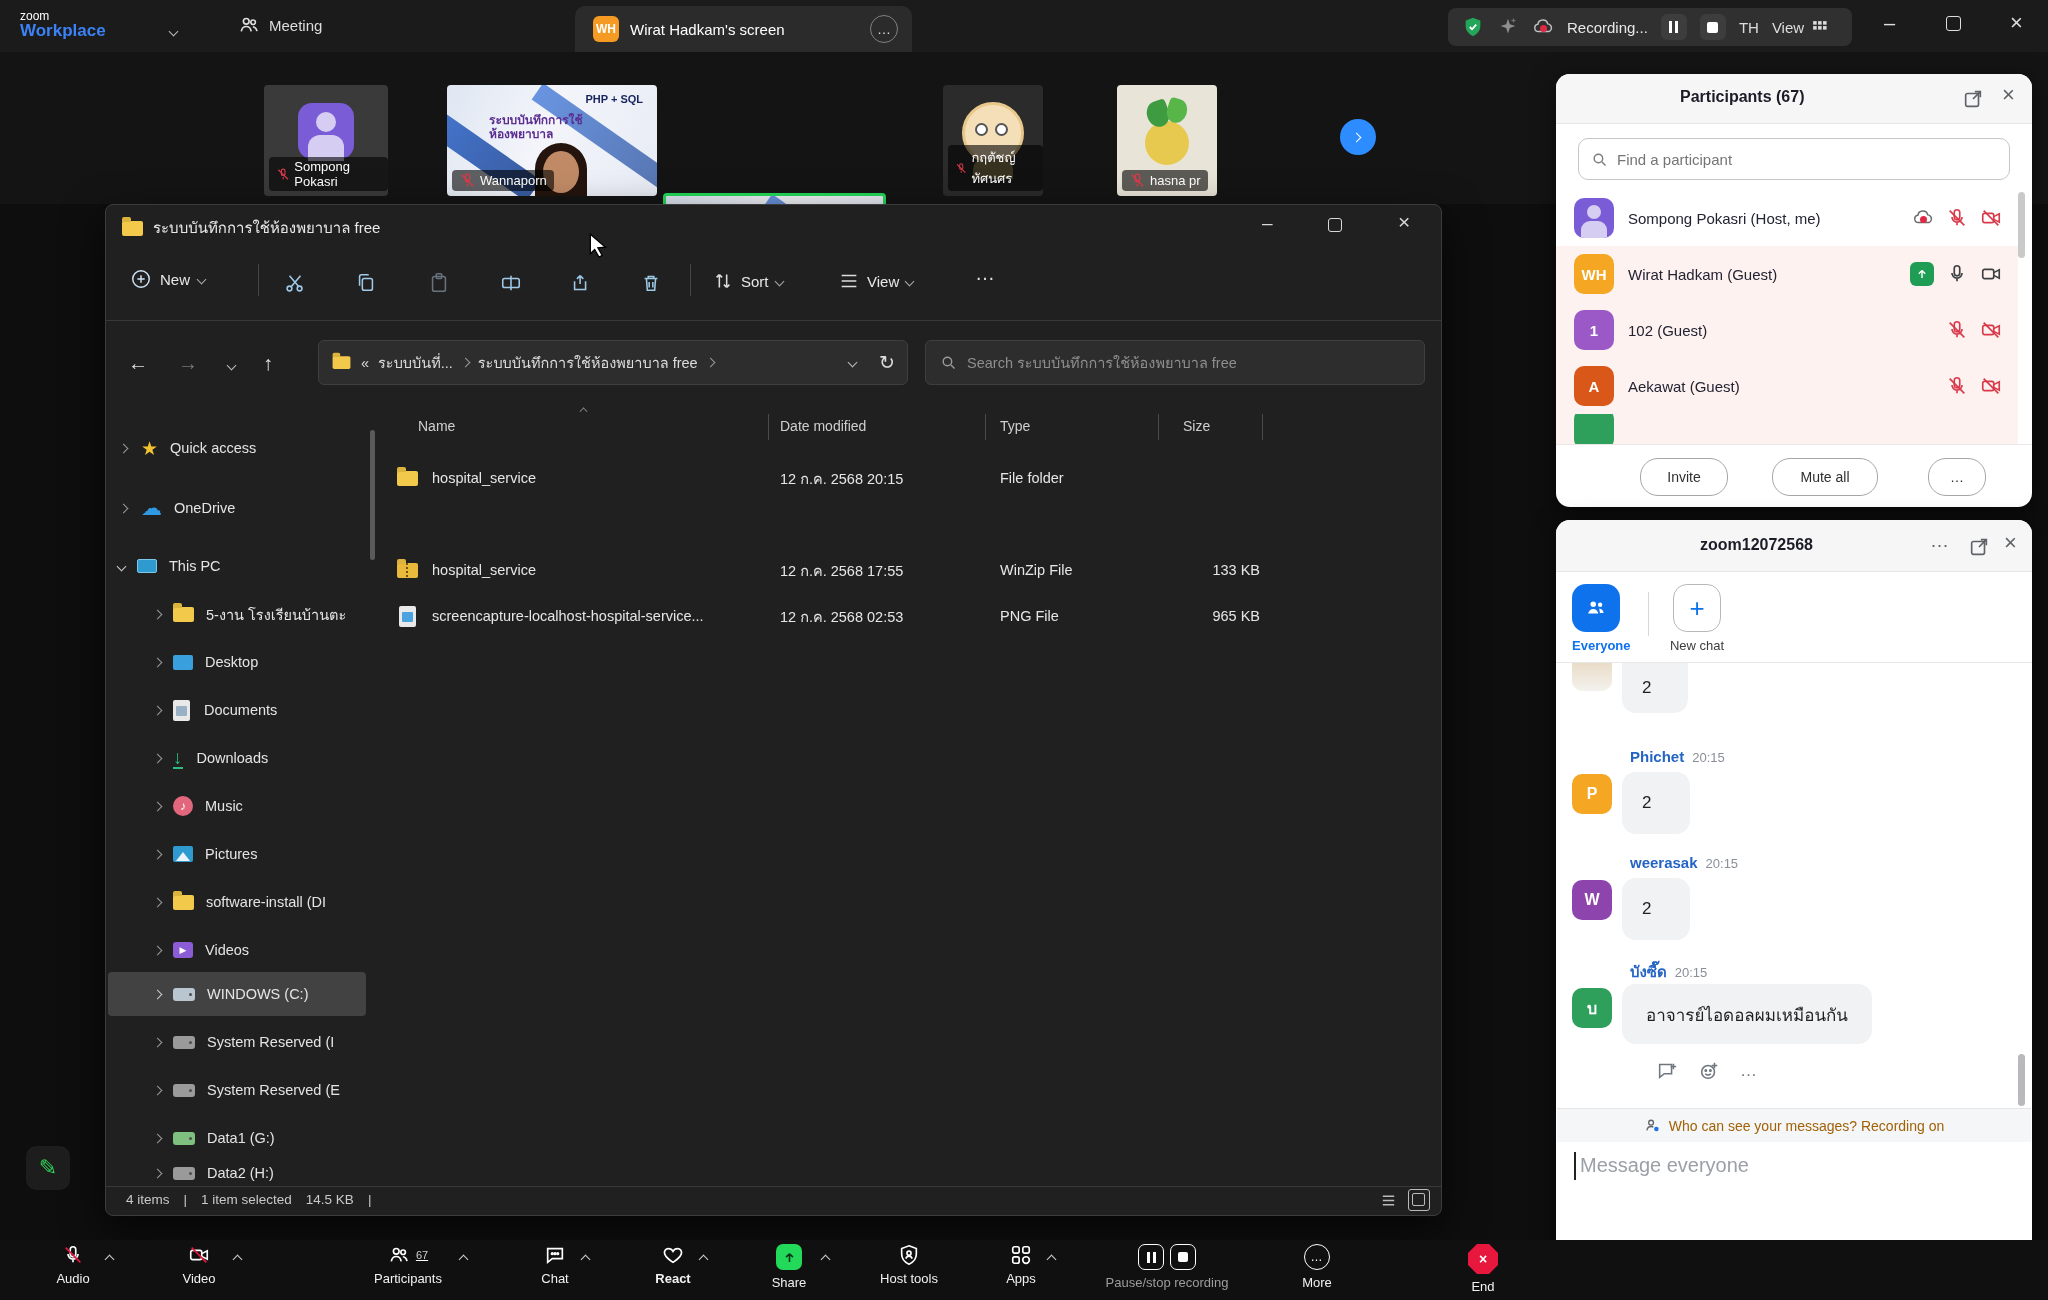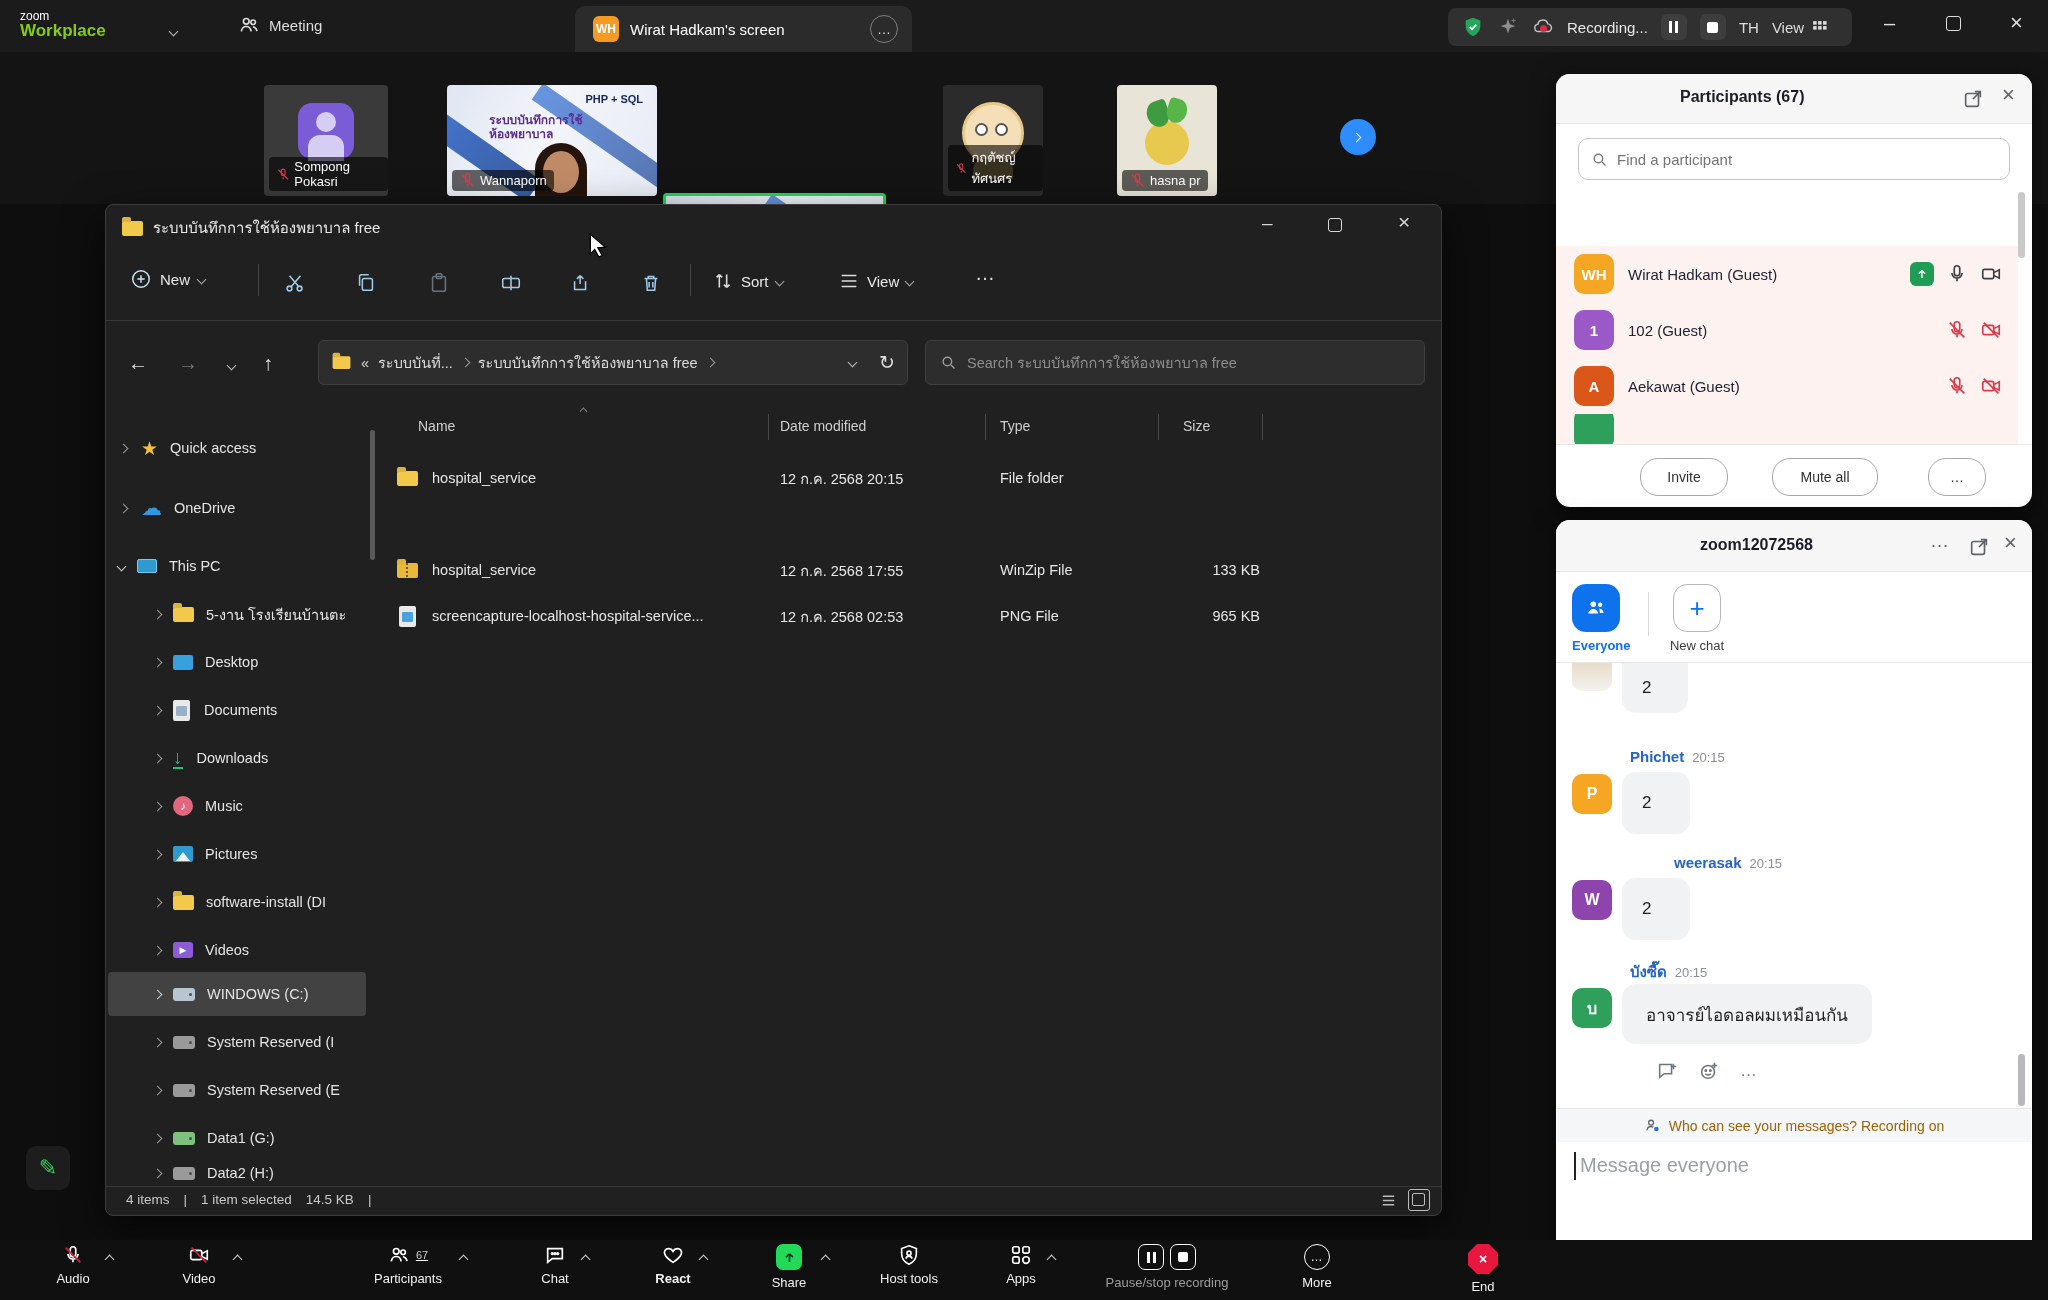--- a/index.html
+++ b/index.html
@@ -6,21 +6,21 @@
   *{box-sizing:border-box;font-family:"Liberation Sans",sans-serif;}
   .stage{position:relative;width:2048px;height:1300px;background:#0e0e0e;overflow:hidden;}
   .abs{position:absolute;}
   .row{display:flex;align-items:center;}
   svg{display:block;}
   .ic{width:22px;height:22px;}
   .ic14{width:17px;height:17px;}
   
   .topbar{left:0;top:0;width:2048px;height:52px;background:#1b1b1b;}
   .logo1{font-size:12px;color:#fff;line-height:12px;}
-  .logo2{font-size:17px;color:#84cc16;font-weight:bold;line-height:18px;}
+  .logo2{font-size:17px;color:#3b82f6;font-weight:bold;line-height:18px;}
   .cv{display:inline-block;width:7px;height:7px;border-right:1.6px solid currentColor;border-bottom:1.6px solid currentColor;}
   .cv-d{transform:rotate(45deg);} .cv-u{transform:rotate(-135deg);} .cv-r{transform:rotate(-45deg);}
   .tab-active{background:#2b2b2b;border-radius:10px 10px 0 0;}
   .pill{background:#303030;border-radius:8px;}
   
   .tile{top:85px;height:111px;border-radius:4px;overflow:hidden;}
   .tilelabel{position:absolute;left:5px;bottom:5px;background:rgba(0,0,0,.6);border-radius:4px;padding:2px 7px;color:#fff;font-size:13px;display:flex;align-items:center;gap:4px;}
   .slide{background:linear-gradient(115deg,#dfe6f2 0%,#f3f5fa 45%,#e7ebf4 100%);position:relative;}
   .stripe{position:absolute;background:linear-gradient(#2e6bd6,#173f8f);transform:rotate(-55deg);}
   
@@ -443,20 +443,45 @@
     </svg>
   <span class="abs gicon" style="left:2002px;top:82px;font-size:22px;">×</span>
   <div class="abs row" style="left:1578px;top:138px;width:432px;height:42px;border:1px solid #c6c6c6;border-radius:10px;padding:0 12px;gap:9px;">
     <svg class="ic14" viewBox="0 0 24 24" fill="none" stroke="#7a7a7a" stroke-width="2">
         <circle cx="10.5" cy="10.5" r="6"></circle>
         <path d="m15.5 15.5 5 5"></path>
       </svg>
     <span style="color:#757575;font-size:15px;">Find a participant</span>
   </div>
 
+  <div class="prow" style="top:190px;">
+    <span class="pav" style="background:#7a5cd6;position:relative;overflow:hidden;">
+        <i style="position:absolute;left:13px;top:7px;width:14px;height:14px;border-radius:50%;background:#d6cdf2;"></i>
+        <i style="position:absolute;left:7px;top:23px;width:26px;height:18px;border-radius:9px 9px 0 0;background:#d6cdf2;"></i>
+      </span>
+    <span class="pname">Sompong Pokasri (Host, me)</span>
+    <span class="picons">
+      <span style="position:relative;">
+          <svg class="ic" viewBox="0 0 24 24" fill="none" stroke="#6a6a6a" stroke-width="1.6">
+            <path d="M7 17a4 4 0 0 1-.6-7.95A5.5 5.5 0 0 1 17.2 8.6 3.9 3.9 0 0 1 16.8 17H7z"></path>
+          </svg>
+          <i style="position:absolute;left:8px;top:9px;width:7px;height:7px;border-radius:50%;background:#e02846;"></i>
+        </span>
+      <svg class="ic red" viewBox="0 0 24 24" fill="none" stroke="currentColor" stroke-width="1.8">
+          <path d="M12 3a3 3 0 0 1 3 3v5a3 3 0 0 1-6 0V6a3 3 0 0 1 3-3z"></path>
+          <path d="M6.5 11a5.5 5.5 0 0 0 11 0M12 16.5V20"></path>
+          <line x1="4" y1="4" x2="20" y2="20"></line>
+        </svg>
+      <svg class="ic red" viewBox="0 0 24 24" fill="none" stroke="currentColor" stroke-width="1.8">
+          <rect x="3" y="7" width="12" height="10" rx="2"></rect>
+          <path d="M15 10.5 21 7.5v9l-6-3"></path>
+          <line x1="4" y1="4" x2="20" y2="20"></line>
+        </svg>
+    </span>
+  </div>
   <div class="prow" style="top:246px;background:#fdf2ef;">
     <span class="pav" style="background:#f5a623;">WH</span>
     <span class="pname">Wirat Hadkam (Guest)</span>
     <span class="picons">
       <span class="row" style="width:24px;height:24px;background:#1f9d55;border-radius:6px;justify-content:center;">
           <svg style="width:14px;height:14px;" viewBox="0 0 24 24" fill="none" stroke="#fff" stroke-width="2.4">
             <path d="M12 19V6M12 6 6.5 11.5M12 6l5.5 5.5"></path>
           </svg>
         </span>
       <svg class="ic dark" viewBox="0 0 24 24" fill="none" stroke="currentColor" stroke-width="1.8">
@@ -542,21 +567,21 @@
   <div class="bubble abs" style="left:1622px;top:663px;width:66px;height:50px;border-radius:0 0 14px 14px;">
       <span>2</span>
     </div>
 
   <div class="abs msgname" style="left:1630px;top:748px;"><span>Phichet</span><span class="msgtime">20:15</span></div>
   <div class="cav" style="top:774px;background:#f5a623;">P</div>
   <div class="bubble abs" style="left:1622px;top:772px;width:68px;height:62px;">
       <span>2</span>
     </div>
 
-  <div class="abs msgname" style="left:1630px;top:854px;margin-left:44px;"><span>weerasak</span><span class="msgtime">20:15</span></div>
+  <div class="abs msgname" style="left:1630px;top:854px;"><span>weerasak</span><span class="msgtime">20:15</span></div>
   <div class="cav" style="top:880px;background:#8e44ad;">W</div>
   <div class="bubble abs" style="left:1622px;top:878px;width:68px;height:62px;">
       <span>2</span>
     </div>
 
   <div class="abs msgname" style="left:1630px;top:960px;"><span>บังซี๊ด</span><span class="msgtime">20:15</span></div>
   <div class="cav" style="top:988px;background:#2ea05c;">บ</div>
   <div class="bubble abs" style="left:1622px;top:984px;height:60px;padding:0 24px;">
       <span>อาจารย์ไอดอลผมเหมือนกัน</span>
     </div>

